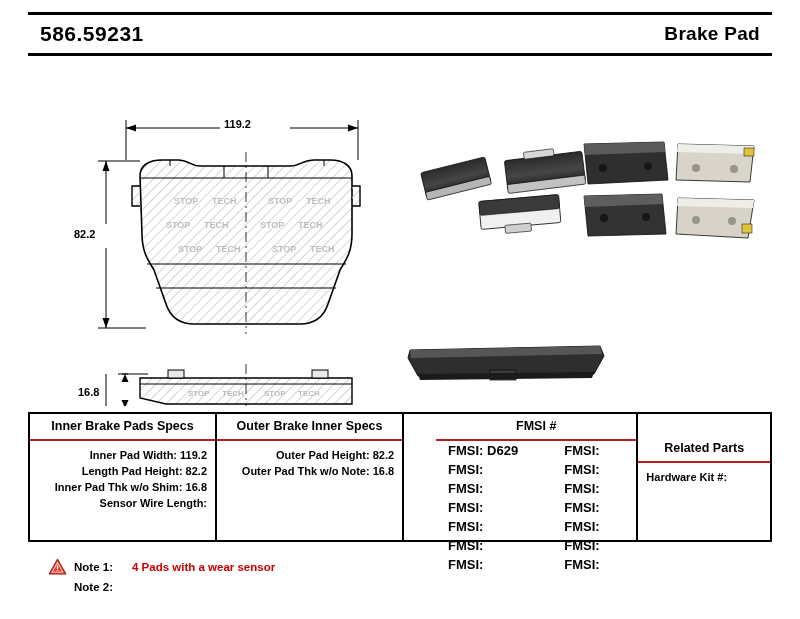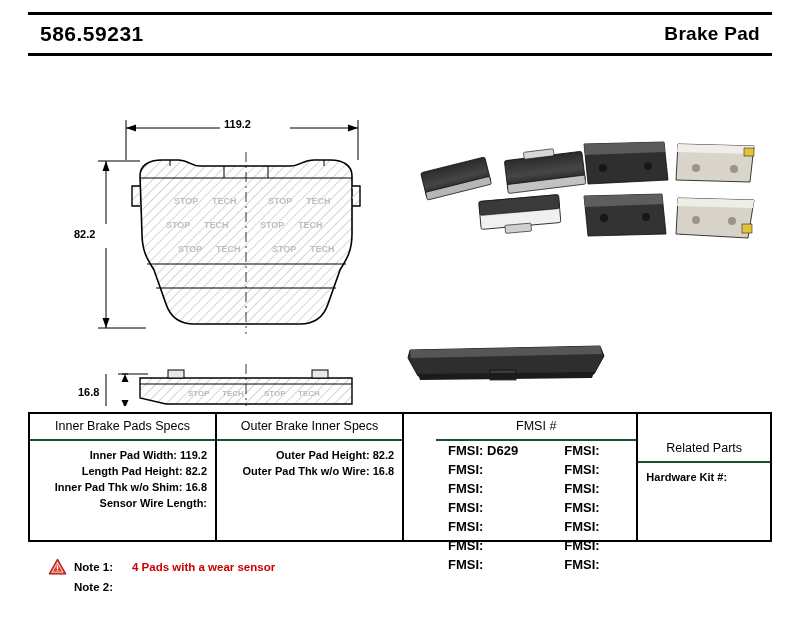--- a/index.html
+++ b/index.html
@@ -80,22 +80,22 @@
   .col:last-child { border-right: none; }
   .col-inner { width: 196px; }
   .col-outer { width: 196px; }
   .col-fmsi { width: 212px; margin-left: 32px; }
   .col-related { width: 138px; margin-top: 22px; }
   .col-head {
     height: 25px;
     line-height: 25px;
     text-align: center;
     font-size: 12.5px;
-    font-weight: normal;
-    border-bottom: 2px solid #14532d;
+    font-weight: bold;
+    border-bottom: 2px solid #b91c1c;
   }
   .spec-list {
     padding: 6px 8px 0 0;
     text-align: right;
     font-size: 11px;
     font-weight: bold;
   }
   .spec-list div { padding: 2px 0; }
   .spec-val { font-weight: bold; }
 
@@ -355,21 +355,21 @@
     </div>
 
     <div class="col col-outer">
       <div class="col-head">Outer Brake Inner Specs</div>
       <div class="spec-list">
         <div>
           <span>Outer Pad Height:</span>
           <span class="spec-val">82.2</span>
         </div>
         <div>
-          <span>Outer Pad Thk w/o Wire:</span>
+          <span>Outer Pad Thk w/o Note:</span>
           <span class="spec-val">16.8</span>
         </div>
         <div>
           <span></span>
           <span class="spec-val"></span>
         </div>
       </div>
     </div>
 
     <div class="col col-fmsi">

